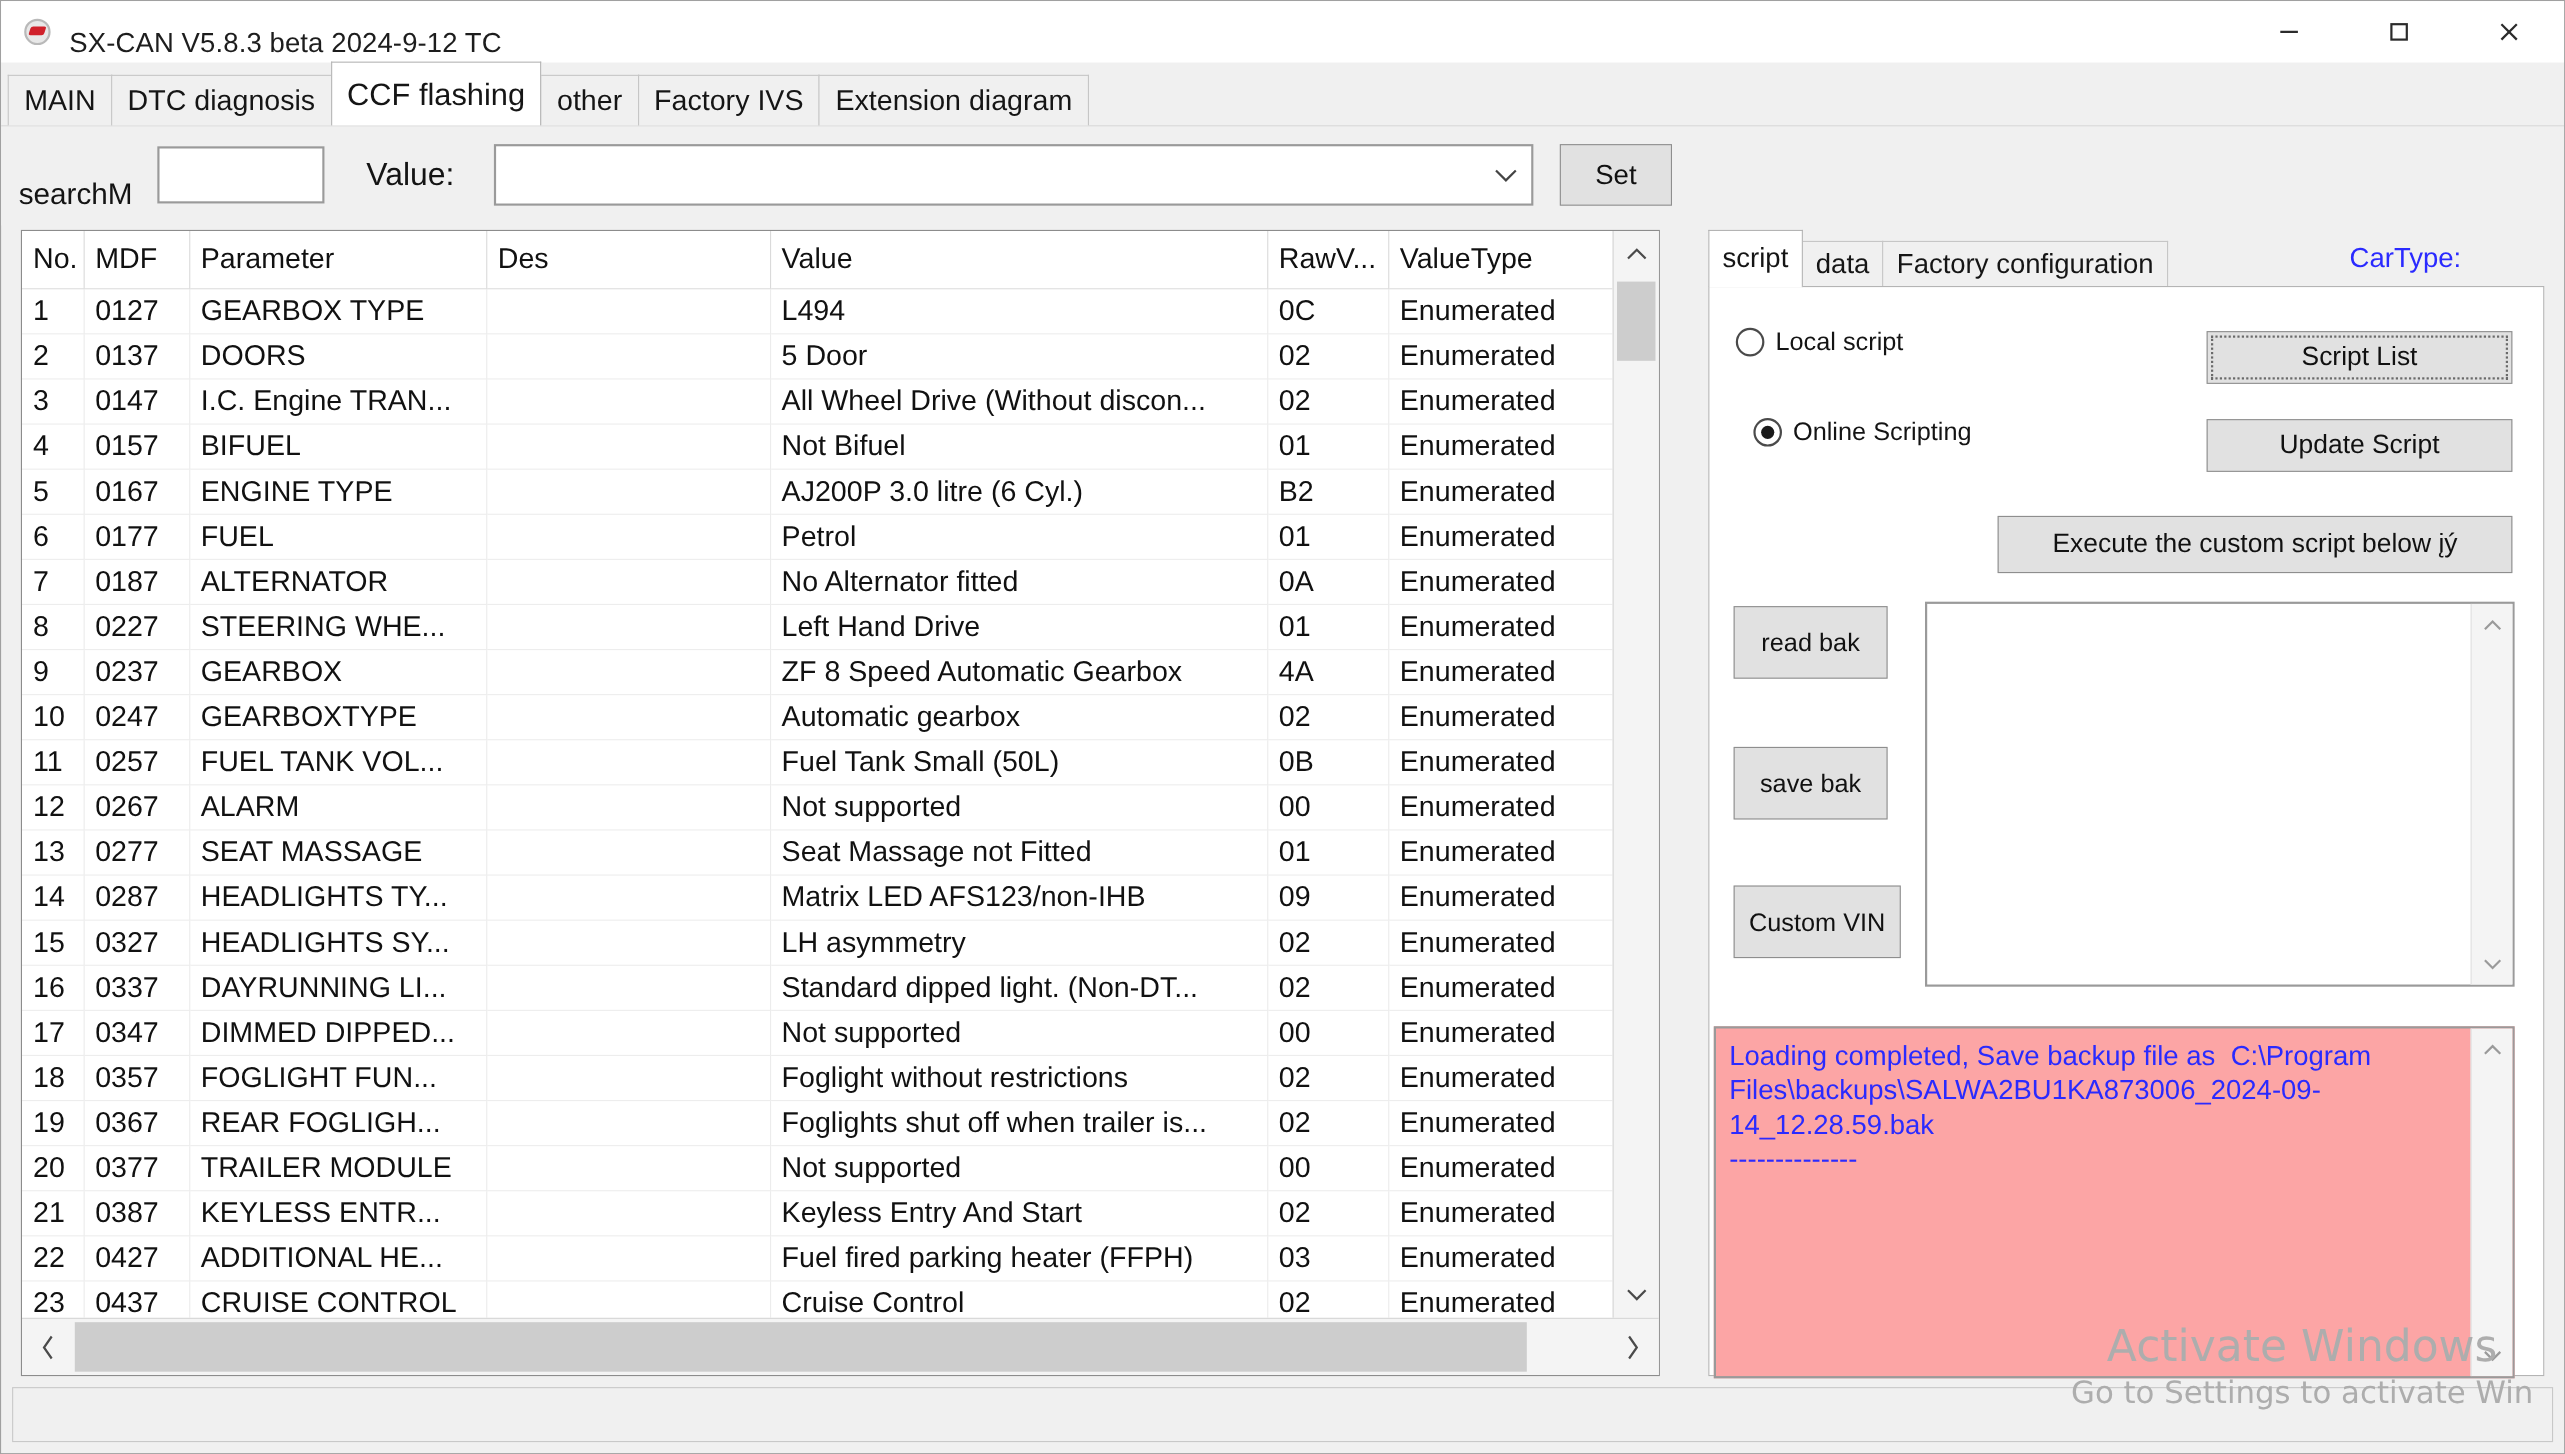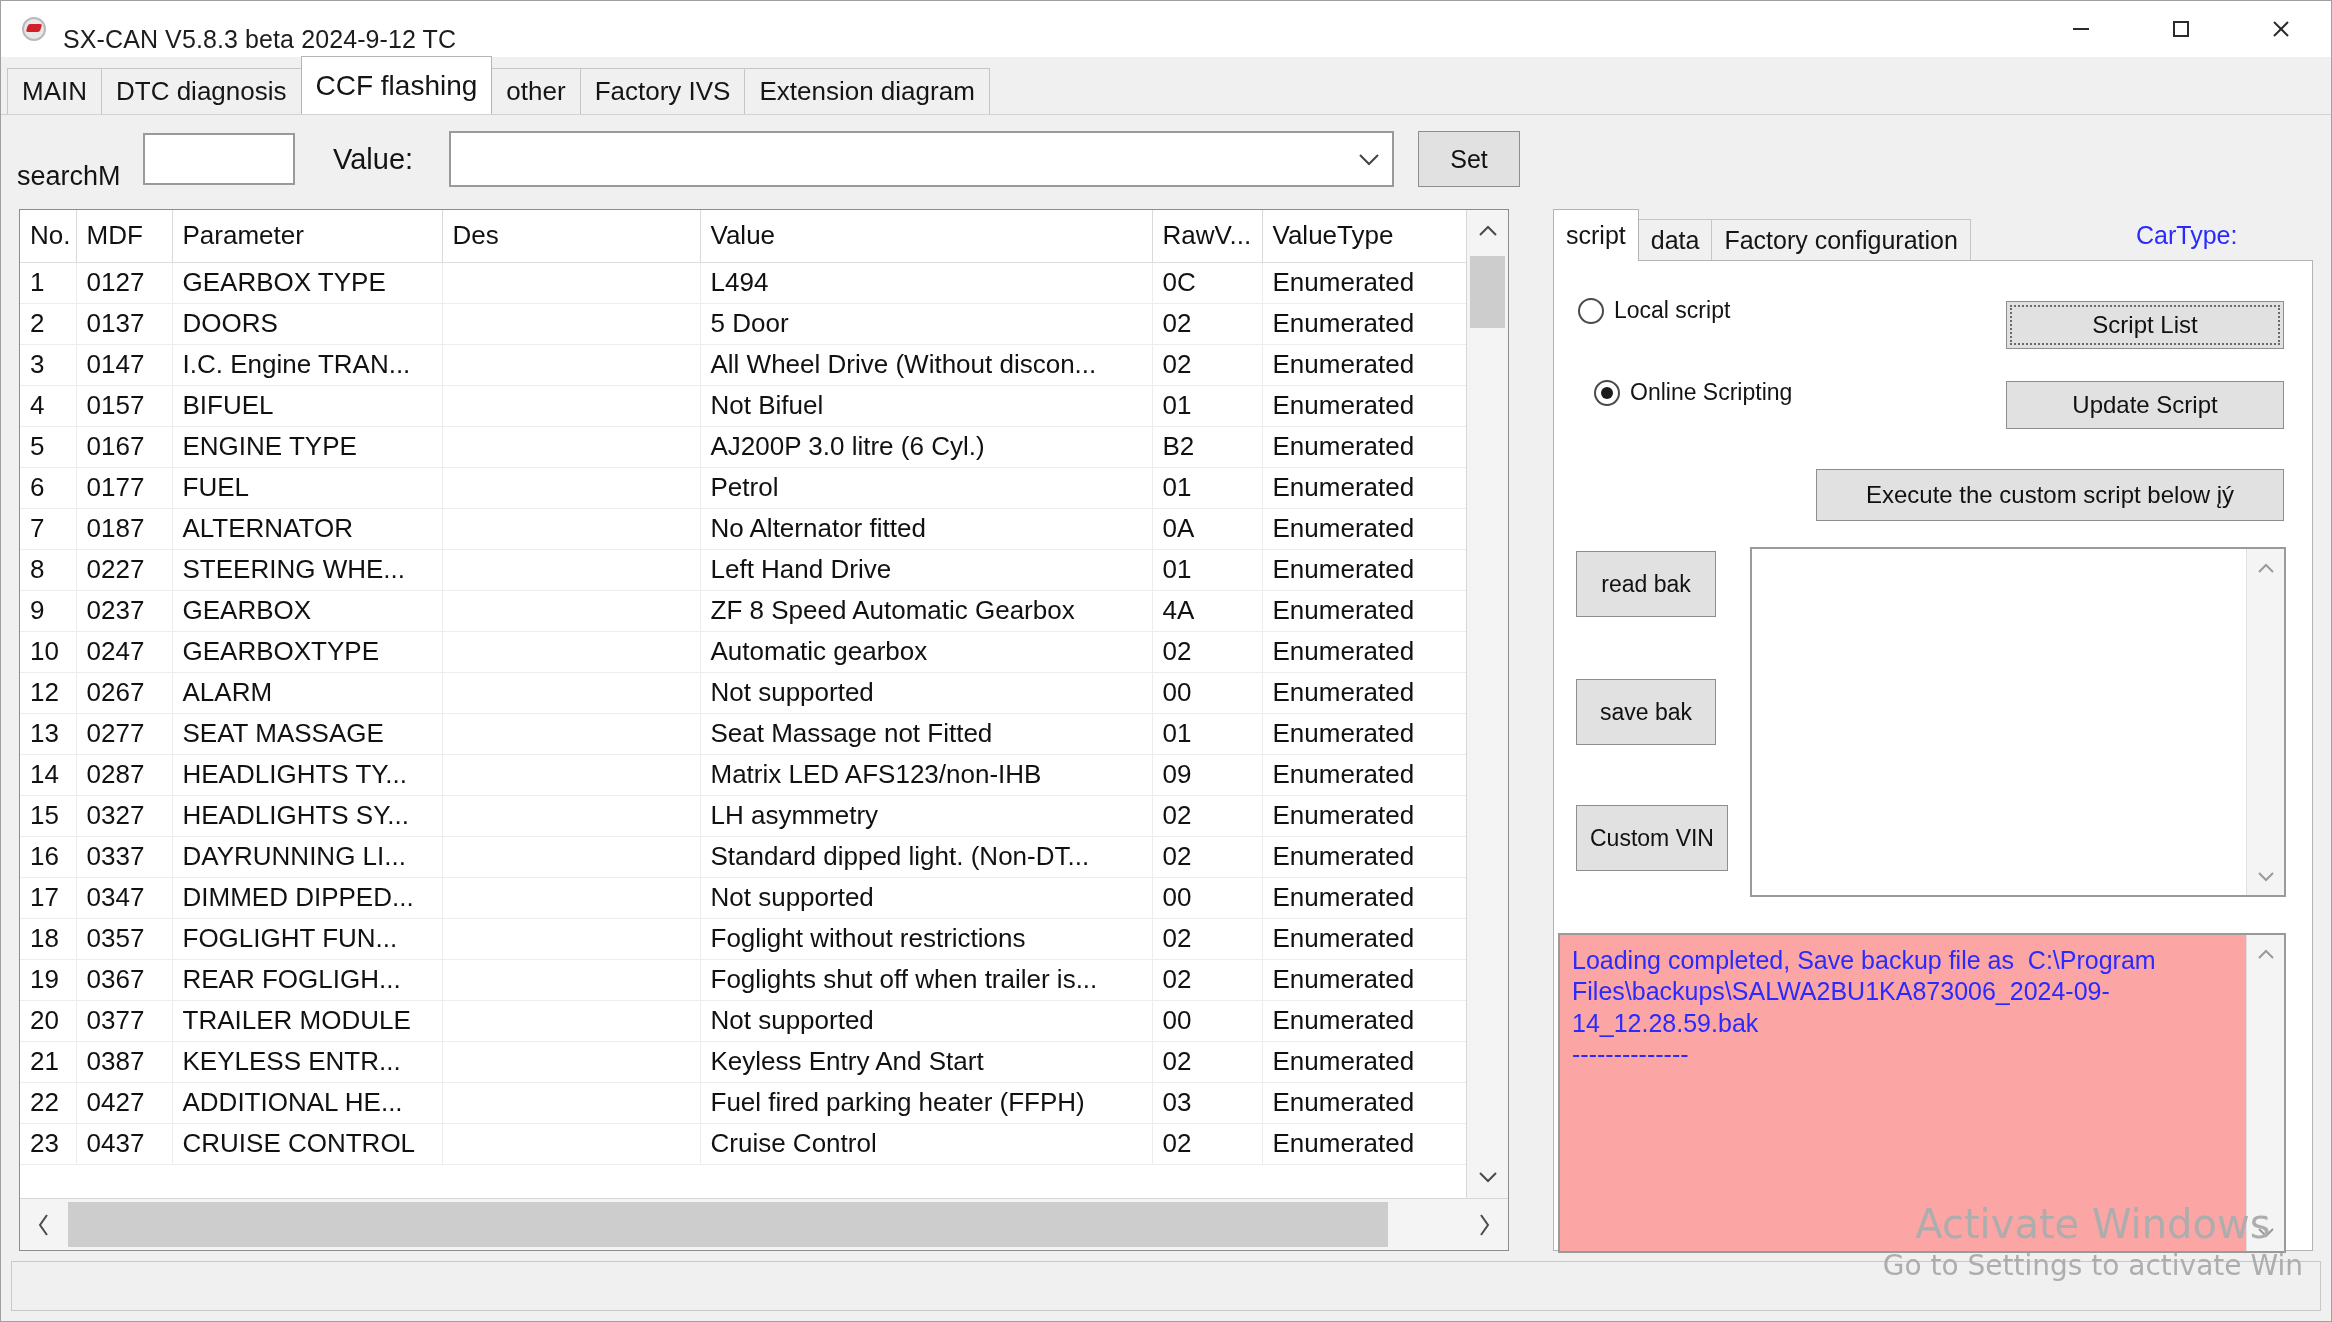--- a/index.html
+++ b/index.html
@@ -531,20 +531,29 @@
             <tr>
               <td>10</td>
               <td>0247</td>
               <td>GEARBOXTYPE</td>
               <td></td>
               <td>Automatic gearbox</td>
               <td>02</td>
               <td>Enumerated</td>
             </tr>
             <tr>
+              <td>11</td>
+              <td>0257</td>
+              <td>FUEL TANK VOL...</td>
+              <td></td>
+              <td>Fuel Tank Small (50L)</td>
+              <td>0B</td>
+              <td>Enumerated</td>
+            </tr>
+            <tr>
               <td>12</td>
               <td>0267</td>
               <td>ALARM</td>
               <td></td>
               <td>Not supported</td>
               <td>00</td>
               <td>Enumerated</td>
             </tr>
             <tr>
               <td>13</td>

